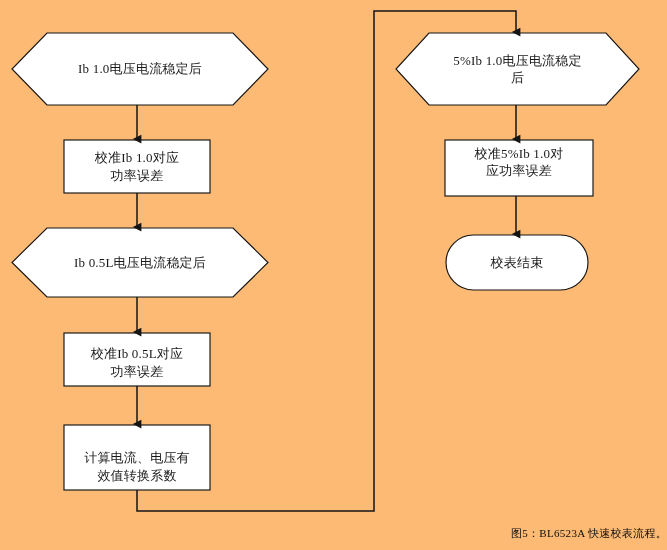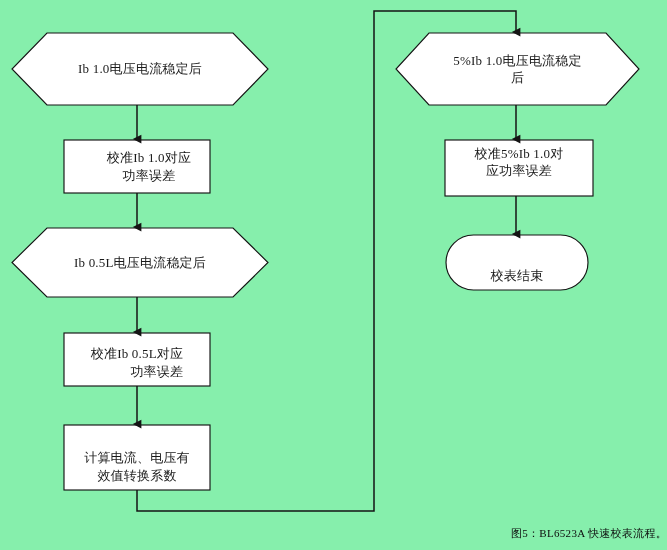--- a/index.html
+++ b/index.html
@@ -7,21 +7,21 @@
     padding: 0;
     background: #ffffff;
   }
   body {
     font-family: "Liberation Sans", sans-serif;
   }
   #canvas {
     position: relative;
     width: 667px;
     height: 550px;
-    background: #86efac;
+    background: #fdba74;
     overflow: hidden;
   }
   #flow-svg {
     position: absolute;
     left: 0;
     top: 0;
     width: 667px;
     height: 550px;
   }
   .node-label {
@@ -94,34 +94,34 @@
       <path d="M137,490 L137,511 L374,511 L374,11 L516,11 L516,32" marker-end="url(#arrowhead)"></path>
 
       <line x1="516" y1="105" x2="516" y2="139" marker-end="url(#arrowhead)"></line>
 
       <line x1="516" y1="196" x2="516" y2="234" marker-end="url(#arrowhead)"></line>
     </g>
   </svg>
 
   <div class="node-label" style="left:12px; top:33px; width:256px; height:72px;">Ib 1.0电压电流稳定后</div>
 
-  <div class="node-label" style="left:64px; top:140px; width:146px; height:53px;padding-left:12px;">校准Ib 1.0对应
+  <div class="node-label" style="left:64px; top:140px; width:146px; height:53px;">校准Ib 1.0对应
 功率误差</div>
 
   <div class="node-label" style="left:12px; top:228px; width:256px; height:69px;">Ib 0.5L电压电流稳定后</div>
 
-  <div class="node-label" style="left:64px; top:333px; width:146px; height:59px;text-align:right;">校准Ib 0.5L对应
+  <div class="node-label" style="left:64px; top:333px; width:146px; height:59px;">校准Ib 0.5L对应
 功率误差</div>
 
   <div class="node-label" style="left:64px; top:425px; width:146px; height:83px;">计算电流、电压有
 效值转换系数</div>
 
   <div class="node-label" style="left:396px; top:33px; width:243px; height:72px;font-family:Liberation Serif, serif;">5%Ib 1.0电压电流稳定
 后</div>
 
   <div class="node-label" style="left:445px; top:140px; width:148px; height:44px;">校准5%Ib 1.0对
 应功率误差</div>
 
-  <div class="node-label" style="left:446px; top:248px; width:142px; height:55px;">校表结束</div>
+  <div class="node-label" style="left:446px; top:235px; width:142px; height:55px;">校表结束</div>
 
   <div class="caption">图5：BL6523A 快速校表流程。</div>
 
 </div>
 
 </body></html>

